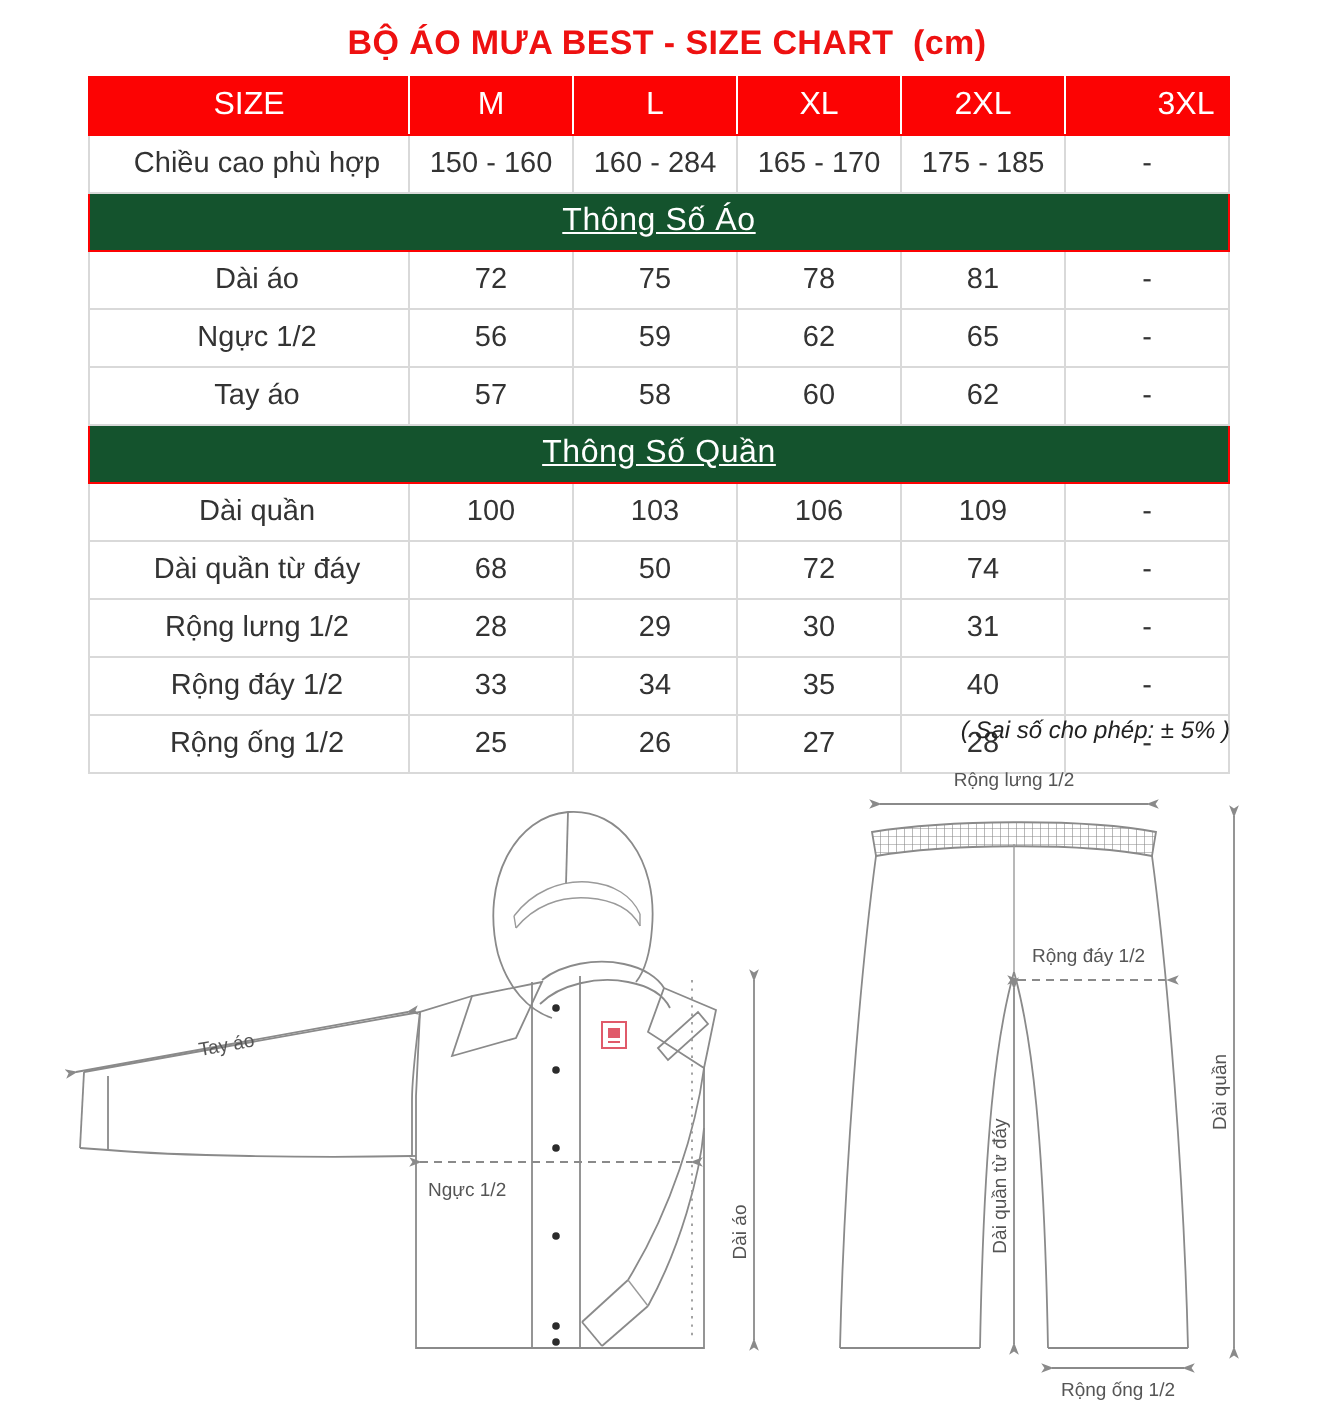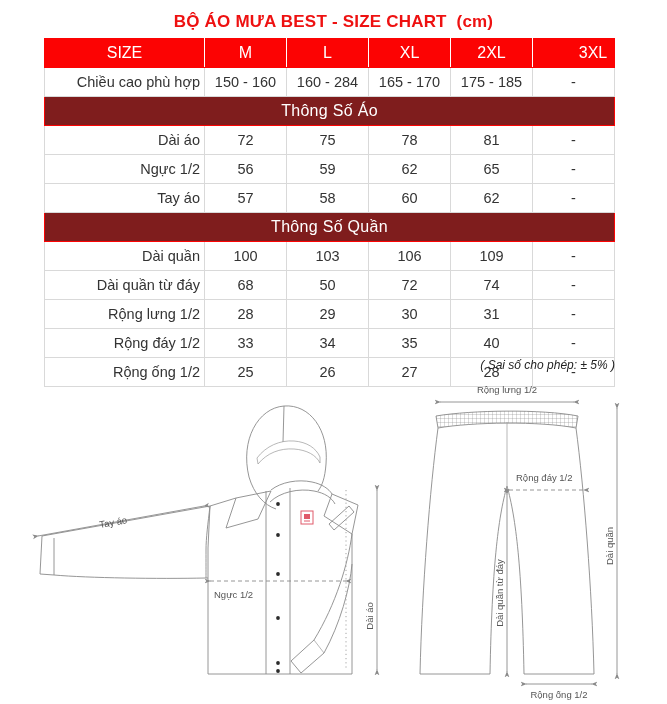--- a/index.html
+++ b/index.html
@@ -42,40 +42,41 @@
     height: 29px;
     padding: 0 4px;
     font-size: 14.5px;
     font-weight: normal;
     color: #333333;
     text-align: center;
     vertical-align: middle;
     white-space: nowrap;
   }
   #size-table td.label-cell {
-    text-align: right;
+    text-align: center;
     padding-left: 12px;
     margin-left: 31px;
   }
   #size-table tr.header-row td {
     background: #fc0303;
     color: #ffffff;
     font-size: 16px;
     border-color: #fc0303;
     border-left-color: #ffffff;
     border-right-color: #ffffff;
   }
   #size-table tr.header-row td:first-child { border-left-color: #fc0303; }
   #size-table tr.header-row td:last-child  { border-right-color: #fc0303; padding-left: 43px; }
   #size-table tr.section-row td {
-    background: #7f1d1d;
+    background: #14532d;
     color: #ffffff;
     font-size: 16px;
     border-color: #fc0303;
     letter-spacing: 0.3px;
+    text-decoration: underline;
   }
   .col-label { width: 160px; }
   .col-size  { width: 82px; }
 
   
   #tolerance-note {
     position: absolute;
     right: 52px; top: 358px;
     font-size: 12px;
     font-style: italic;

